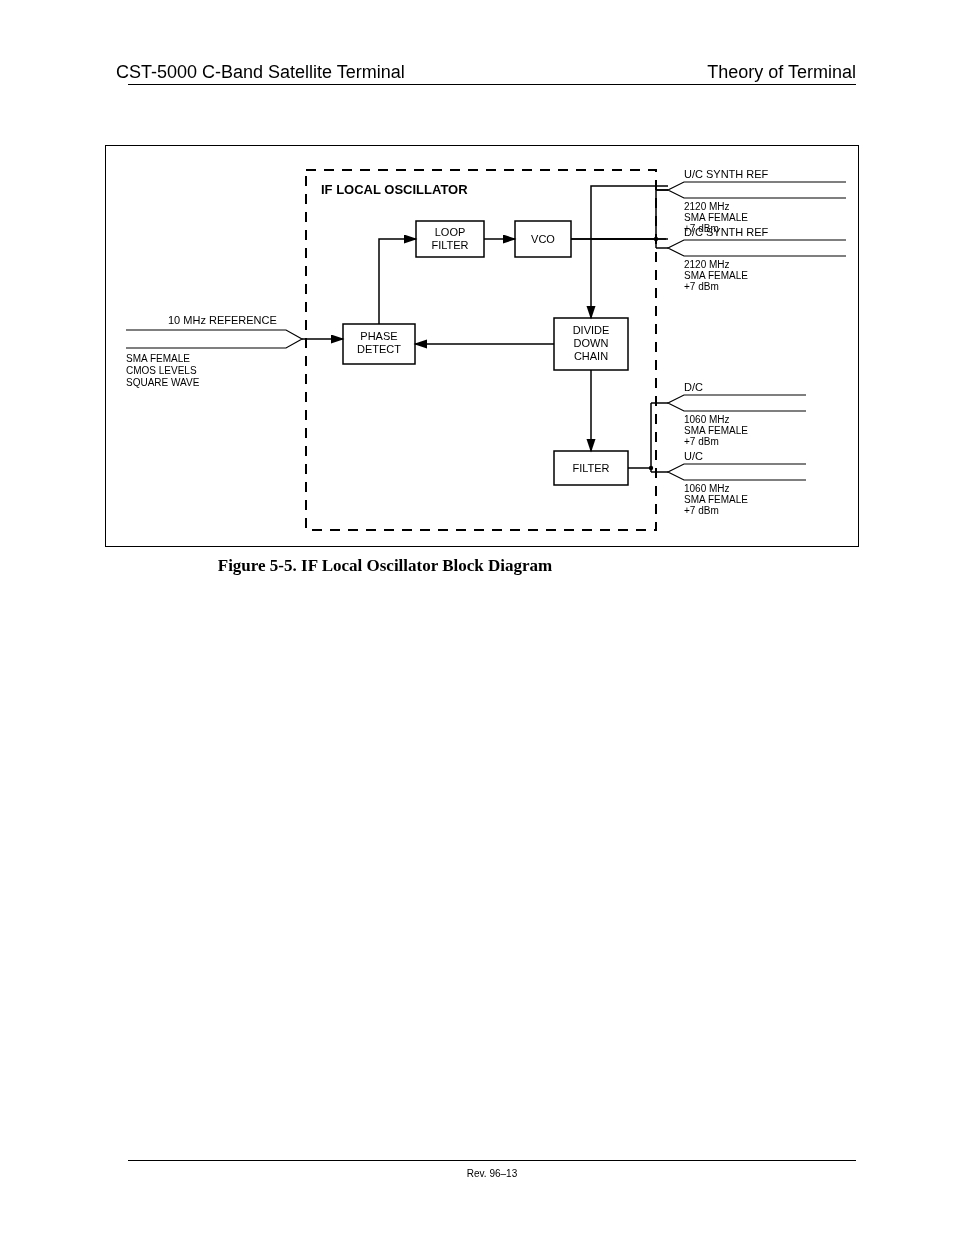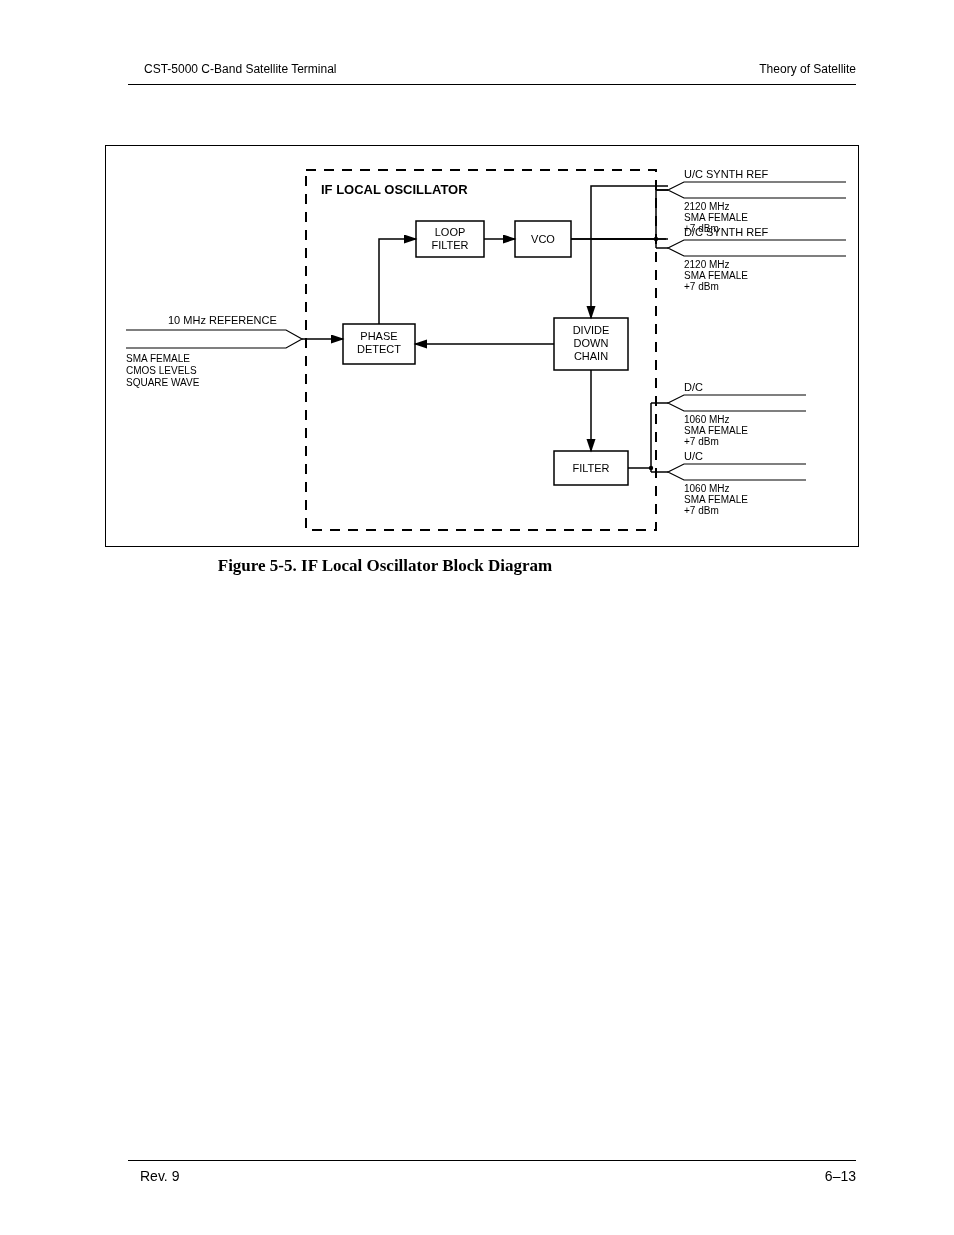--- a/index.html
+++ b/index.html
@@ -12,23 +12,23 @@
     position: relative;
     color: #000;
   }
   .page {
     position: absolute;
     left: 0; top: 0; width: 954px; height: 1235px;
   }
   .header {
     position: absolute;
     top: 62px;
-    left: 144px;
-    right: 98px;
-    font-size: 12px;
+    left: 116px;
+    right: 98px;
+    font-size: 18px;
     display: flex;
     justify-content: space-between;
     text-align: right;
   }
   .hr-top {
     position: absolute;
     top: 84px;
     left: 128px;
     right: 98px;
     height: 0;
@@ -58,37 +58,36 @@
     left: 128px;
     right: 98px;
     height: 0;
     border-top: 1px solid #000;
   }
   .footer {
     position: absolute;
     top: 1168px;
     left: 128px;
     right: 98px;
-    font-size: 14px;
+    font-size: 10px;
     display: flex;
-    justify-content: space-between;
-    margin-left: 12px;
+    justify-content: center;
   }
   svg { display: block; }
   .svg-text { font-family: Arial, Helvetica, sans-serif; }
   .svg-bold { font-weight: bold; }
 </style>
 </head>
 <body>
 
 <div class="page">
 
   <div class="header">
     <span>CST-5000 C-Band Satellite Terminal</span>
-    <span>Theory of Satellite</span>
+    <span>Theory of Terminal</span>
   </div>
   <div class="hr-top"></div>
 
   <div class="figure-frame">
     <svg viewBox="0 0 752 400" width="752" height="400">
       <defs>
         <marker id="arrow" markerWidth="10" markerHeight="10" refX="8" refY="3" orient="auto" markerUnits="strokeWidth">
           <path d="M0,0 L0,6 L9,3 z" fill="#000"></path>
         </marker>
       </defs>

